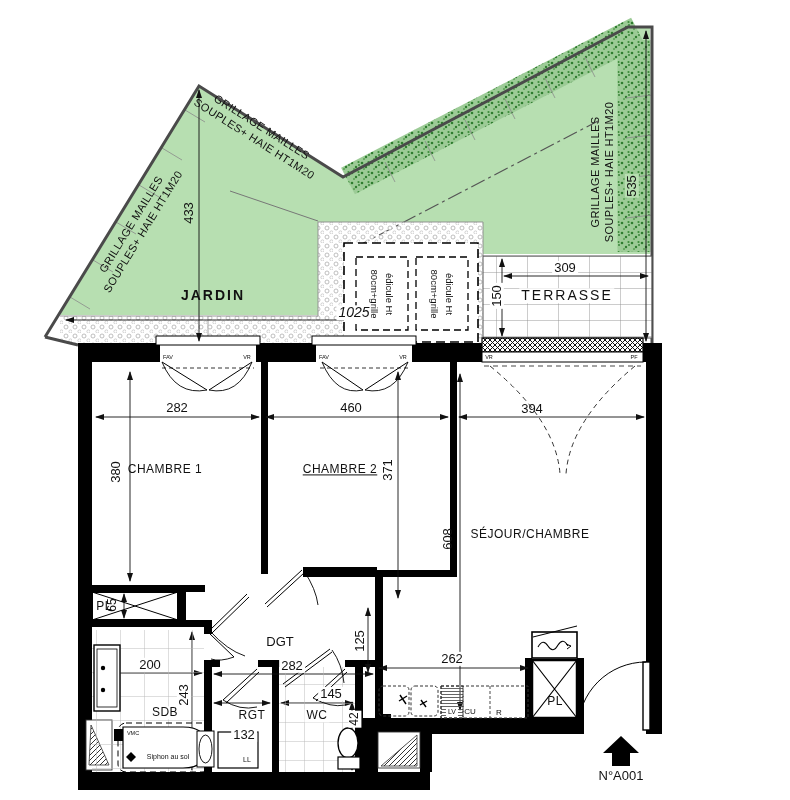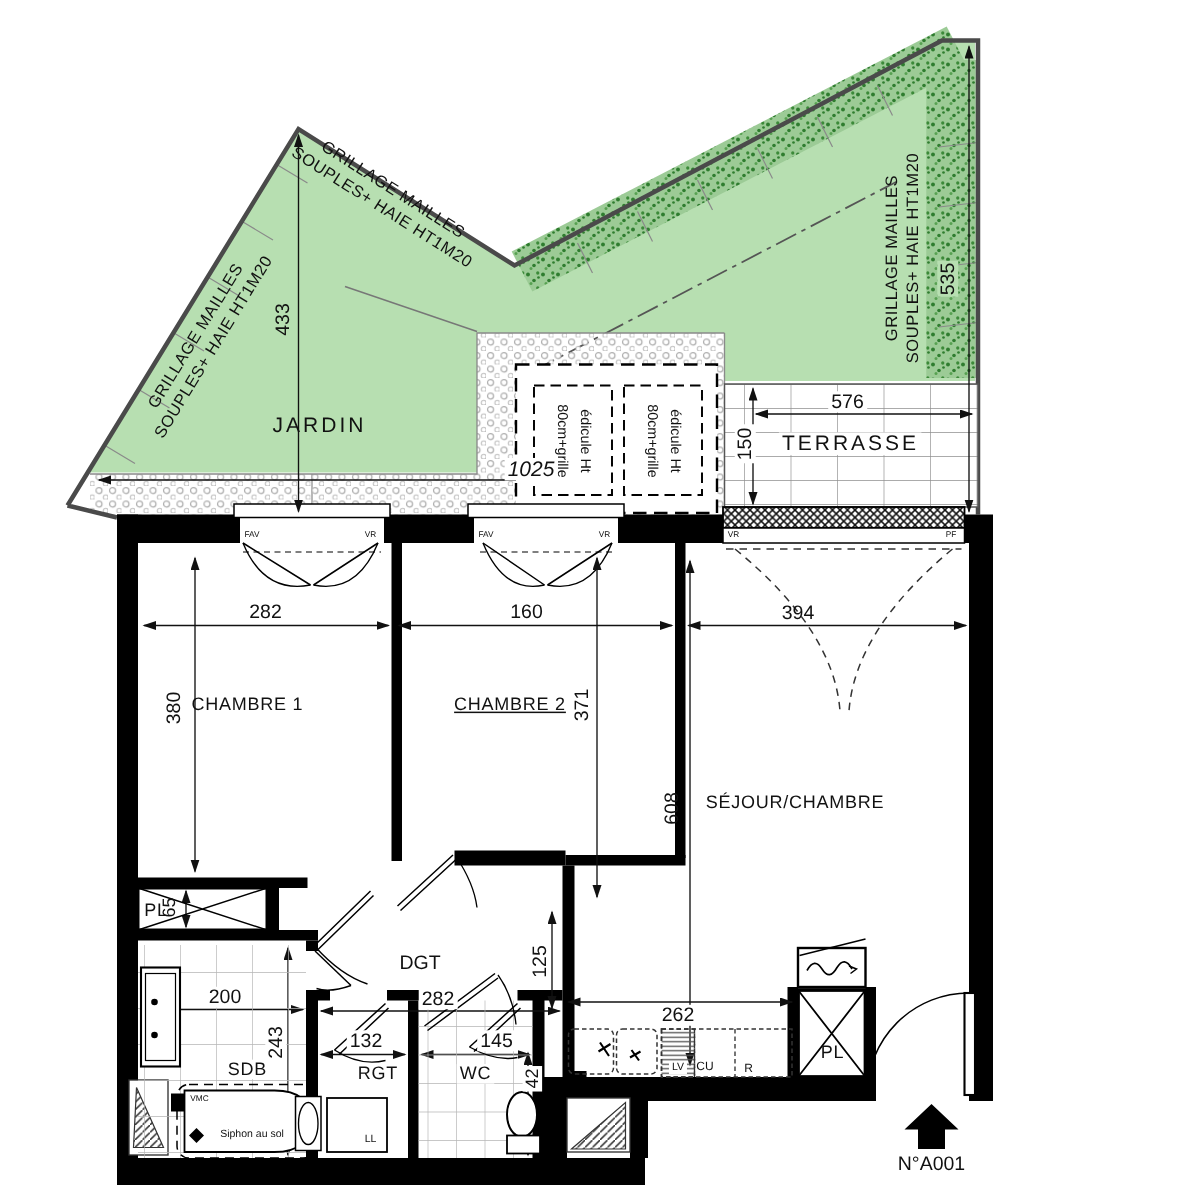--- a/index.html
+++ b/index.html
@@ -251,27 +251,27 @@
 </div>
 <div class="lbl grill" style="left:258px;top:133px;transform:translate(-50%,-50%) rotate(32.5deg);">
   <div>GRILLAGE MAILLES</div>
       <div>SOUPLES+ HAIE HT1M20</div>
 </div>
 <div class="lbl grill" style="left:602px;top:172px;transform:translate(-50%,-50%) rotate(-90deg);">
   <div>GRILLAGE MAILLES</div>
       <div>SOUPLES+ HAIE HT1M20</div>
 </div>
 
-<div class="lbl big" style="left:213px;top:284px;">JARDIN</div>
+<div class="lbl big" style="left:213px;top:296px;font-weight:bold;">JARDIN</div>
 <div class="lbl big wbg" style="left:567px;top:296px;">TERRASSE</div>
 
 <div class="lbl rot-ccw" style="left:189px;top:213px;">433</div>
 <div class="lbl rot-ccw gbg" style="left:632px;top:186px;">535</div>
 <div class="lbl dim14 wbg" style="left:354px;top:313px;font-style:italic;">1025</div>
-<div class="lbl wbg" style="left:565px;top:268px;">576</div>
+<div class="lbl wbg" style="left:565px;top:268px;">309</div>
 <div class="lbl rot-ccw wbg" style="left:497px;top:296px;">150</div>
 
 <div class="lbl edic rot-cw" style="left:382px;top:294px;">
   <div>édicule Ht</div>
       <div>80cm+grille</div>
 </div>
 <div class="lbl edic rot-cw" style="left:442px;top:294px;">
   <div>édicule Ht</div>
       <div>80cm+grille</div>
 </div>
@@ -287,34 +287,34 @@
 <div class="lbl room" style="left:340px;top:470px;text-decoration:underline;">CHAMBRE 2</div>
 <div class="lbl room" style="left:530px;top:535px;">SÉJOUR/CHAMBRE</div>
 <div class="lbl" style="left:280px;top:642px;">DGT</div>
 <div class="lbl room wbg" style="left:165px;top:686px;margin-top:27px;">SDB</div>
 <div class="lbl room wbg" style="left:252px;top:716px;">RGT</div>
 <div class="lbl room wbg" style="left:317px;top:716px;">WC</div>
 <div class="lbl room" style="left:104px;top:607px;">PL</div>
 <div class="lbl room" style="left:555px;top:702px;">PL</div>
 
 <div class="lbl" style="left:177px;top:408px;">282</div>
-<div class="lbl" style="left:351px;top:408px;">160</div>
+<div class="lbl" style="left:351px;top:408px;">460</div>
 <div class="lbl" style="left:532px;top:409px;">394</div>
 <div class="lbl rot-ccw" style="left:116px;top:472px;">380</div>
 <div class="lbl rot-ccw" style="left:388px;top:470px;">371</div>
 <div class="lbl rot-ccw" style="left:448px;top:539px;">608</div>
 <div class="lbl rot-ccw" style="left:113px;top:605px;font-size:12px;">65</div>
 <div class="lbl wbg" style="left:150px;top:665px;">200</div>
 <div class="lbl rot-ccw wbg" style="left:184px;top:695px;">243</div>
 <div class="lbl wbg" style="left:292px;top:666px;">282</div>
 <div class="lbl rot-ccw wbg" style="left:360px;top:641px;">125</div>
-<div class="lbl wbg" style="left:244px;top:694px;">132</div>
+<div class="lbl wbg" style="left:244px;top:735px;">132</div>
 <div class="lbl wbg" style="left:331px;top:694px;">145</div>
 <div class="lbl rot-ccw wbg" style="left:355px;top:719px;font-size:12px;">42</div>
-<div class="lbl wbg" style="left:452px;top:677px;text-align:center;">262</div>
+<div class="lbl wbg" style="left:452px;top:659px;text-align:center;">262</div>
 
 <div class="lbl small7" style="left:247px;top:760px;">LL</div>
 <div class="lbl small7 wbg" style="left:452px;top:712px;">LV</div>
 <div class="lbl small8" style="left:470px;top:712px;">CU</div>
 <div class="lbl small8" style="left:499px;top:713px;">R</div>
 <div class="lbl small7" style="left:168px;top:757px;">Siphon au sol</div>
 <div class="lbl" style="left:133px;top:733px;font-size:5.5px;">VMC</div>
 
 <div class="lbl" style="left:621px;top:776px;font-size:13px;">N°A001</div>
 

